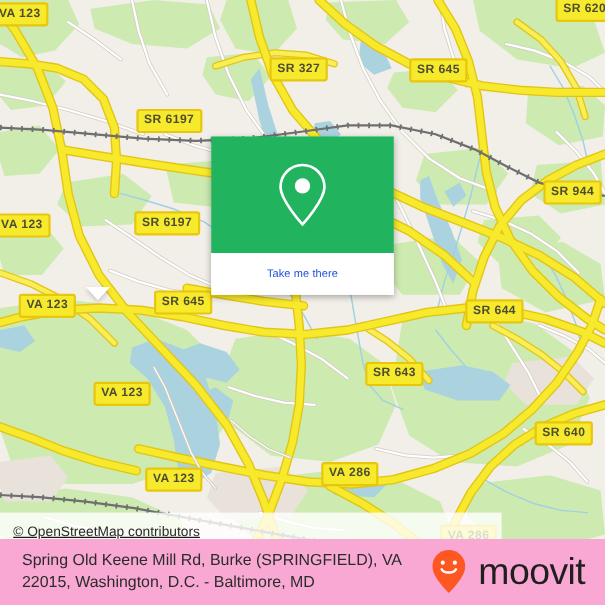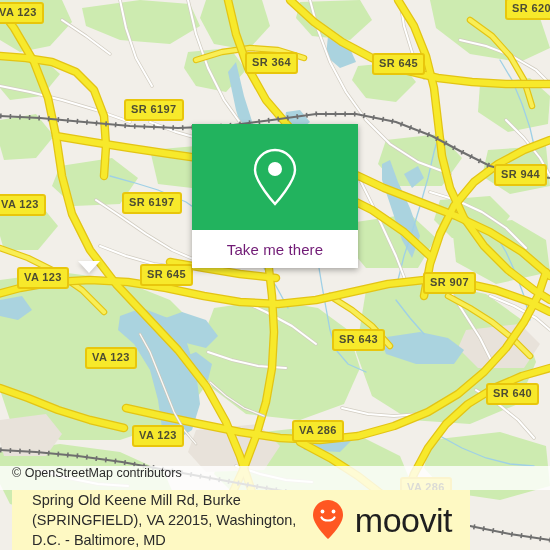--- a/index.html
+++ b/index.html
@@ -66,22 +66,22 @@
   #popup-image svg { display: block; }
   #popup-action {
     position: relative;
     height: 38px;
     background: #ffffff;
     display: flex;
     align-items: center;
     justify-content: center;
   }
   #popup-action-label {
-    color: #701a75;
-    font-size: 15px;
+    color: #1d4ed8;
+    font-size: 10px;
     font-family: "Liberation Sans", sans-serif;
     letter-spacing: 0.1px;
     text-align: center;
   }
   #popup-tail {
     position: absolute;
     left: 78px;
     top: 261px;
     width: 0; height: 0;
     border-left: 11px solid transparent;
@@ -89,42 +89,43 @@
     border-top: 12px solid #ffffff;
     z-index: 41;
     filter: drop-shadow(0 2px 2px rgba(0,0,0,0.18));
   }
 
   
   #attribution {
     position: absolute;
     left: 0;
     top: 466px;
-    width: 550px;
+    width: 456px;
     height: 24px;
     background: rgba(255,255,255,0.80);
     display: flex;
-    align-items: flex-start;
+    align-items: flex-end;
     z-index: 30;
+    text-decoration: underline;
   }
   #attribution-text {
     padding-left: 12px;
     font-size: 12.5px;
     color: #2b2b2b;
     font-family: "Liberation Sans", sans-serif;
   }
 
   
   #footer {
     position: absolute;
-    left: 12px;
+    left: 0;
     top: 490px;
-    width: 458px;
+    width: 550px;
     height: 60px;
-    background: #fef9c3;
+    background: #f9a8d4;
     display: flex;
     align-items: center;
     justify-content: space-between;
     z-index: 50;
     box-sizing: border-box;
     padding: 0 12px 0 20px;
   }
   #footer-title {
     font-size: 14.5px;
     line-height: 20px;
@@ -346,30 +347,30 @@
 
       <g>
         <path class="rail" d="M0,116 L40,118 L84,122 L130,126 L178,128 L226,126 L272,120 L316,114 L356,114 L396,122 L432,136 L462,152 L490,166 L520,174 L550,178"></path>
         <path class="railt" d="M0,116 L40,118 L84,122 L130,126 L178,128 L226,126 L272,120 L316,114 L356,114 L396,122 L432,136 L462,152 L490,166 L520,174 L550,178"></path>
         <path class="rail" d="M0,450 L36,452 L78,456 L122,462 L166,470 L210,478 L254,486 L300,494 L344,502 L388,510 L430,518 L470,526 L510,534 L550,540"></path>
         <path class="railt" d="M0,450 L36,452 L78,456 L122,462 L166,470 L210,478 L254,486 L300,494 L344,502 L388,510 L430,518 L470,526 L510,534 L550,540"></path>
       </g>
     </svg>
 
     <div class="shield" style="left:-8px;  top:2px;">VA 123</div>
-    <div class="shield" style="left:245px; top:52px;">SR 364</div>
+    <div class="shield" style="left:245px; top:52px;">SR 327</div>
     <div class="shield" style="left:372px; top:53px;">SR 645</div>
     <div class="shield" style="left:505px; top:-2px;">SR 620</div>
     <div class="shield" style="left:124px; top:99px;">SR 6197</div>
     <div class="shield" style="left:122px; top:192px;">SR 6197</div>
     <div class="shield" style="left:494px; top:164px;">SR 944</div>
     <div class="shield" style="left:-6px;  top:194px;">VA 123</div>
     <div class="shield" style="left:17px;  top:267px;">VA 123</div>
     <div class="shield" style="left:140px; top:264px;">SR 645</div>
-    <div class="shield" style="left:423px; top:272px;">SR 907</div>
+    <div class="shield" style="left:423px; top:272px;">SR 644</div>
     <div class="shield" style="left:310px; top:329px;margin-left:22px;">SR 643</div>
     <div class="shield" style="left:85px;  top:347px;">VA 123</div>
     <div class="shield" style="left:486px; top:383px;">SR 640</div>
     <div class="shield" style="left:132px; top:425px;">VA 123</div>
     <div class="shield" style="left:292px; top:420px;">VA 286</div>
     <div class="shield" style="left:400px; top:477px;">VA 286</div>
 
     <div id="popup-card">
       <div id="popup-image">
         <svg width="52" height="62" viewBox="0 0 52 62">

